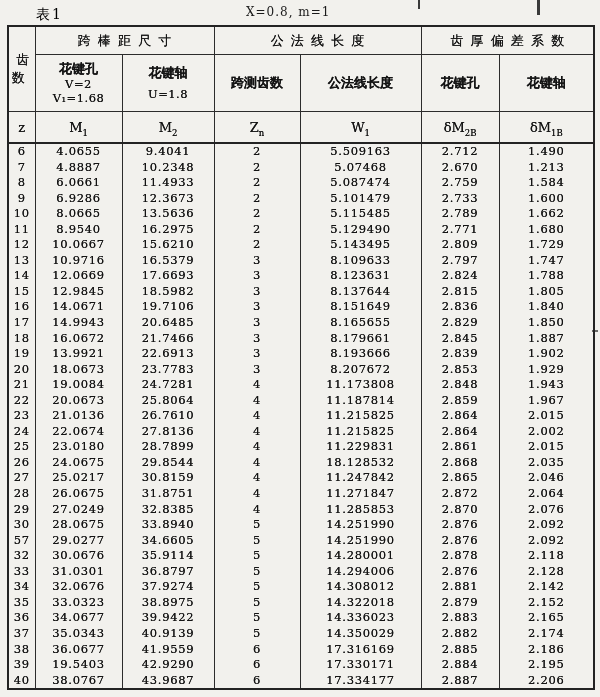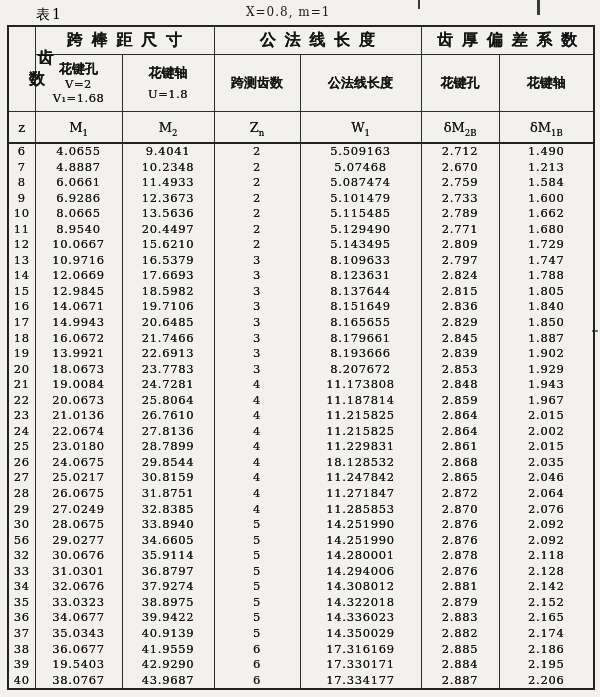--- a/index.html
+++ b/index.html
@@ -31,30 +31,30 @@
     border:2px solid #232323;
   }
   th,td{
     padding:0;margin:0;text-align:center;vertical-align:middle;
     font-weight:normal;color:#141414;
   }
   thead th{
     border:1px solid #2c2c2c;
   }
   tr.group-row th{
-    height:27px;font-size:16px;font-weight:bold;
+    height:27px;font-size:13px;font-weight:normal;
     letter-spacing:0.55em;text-indent:0.55em;
   }
   tr.sub-row th{height:56px;font-size:13px;font-weight:bold;}
   tr.sub-row th .formula{
     display:block;font-size:11.5px;font-weight:normal;
     font-family:"DejaVu Serif",serif;line-height:14px;letter-spacing:0.5px;
   }
   tr.sub-row th .cjk{display:block;line-height:16px;}
-  th.corner{font-size:12.5px;font-weight:bold;letter-spacing:0;padding-left:20px;}
+  th.corner{font-size:12.5px;font-weight:bold;letter-spacing:0;}
   tr.symbol-row th{
     height:30px;font-size:13px;
     border-bottom:2px solid #232323;
   }
   tr.symbol-row th sub{font-size:8.5px;line-height:0;}
   tbody td{
     border-left:1px solid #2c2c2c;border-right:1px solid #2c2c2c;
     border-top:none;border-bottom:none;
     font-size:11.5px;line-height:15.55px;height:15.55px;
     letter-spacing:0.06em;white-space:nowrap;
@@ -156,21 +156,21 @@
         <td>8.0665</td>
         <td>13.5636</td>
         <td>2</td>
         <td>5.115485</td>
         <td>2.789</td>
         <td>1.662</td>
       </tr>
       <tr>
         <td>11</td>
         <td>8.9540</td>
-        <td>20.4497</td>
+        <td>16.2975</td>
         <td>2</td>
         <td>5.129490</td>
         <td>2.771</td>
         <td>1.680</td>
       </tr>
       <tr>
         <td>12</td>
         <td>10.0667</td>
         <td>15.6210</td>
         <td>2</td>
@@ -334,21 +334,21 @@
       <tr>
         <td>30</td>
         <td>28.0675</td>
         <td>33.8940</td>
         <td>5</td>
         <td>14.251990</td>
         <td>2.876</td>
         <td>2.092</td>
       </tr>
       <tr>
-        <td>56</td>
+        <td>57</td>
         <td>29.0277</td>
         <td>34.6605</td>
         <td>5</td>
         <td>14.251990</td>
         <td>2.876</td>
         <td>2.092</td>
       </tr>
       <tr>
         <td>32</td>
         <td>30.0676</td>

